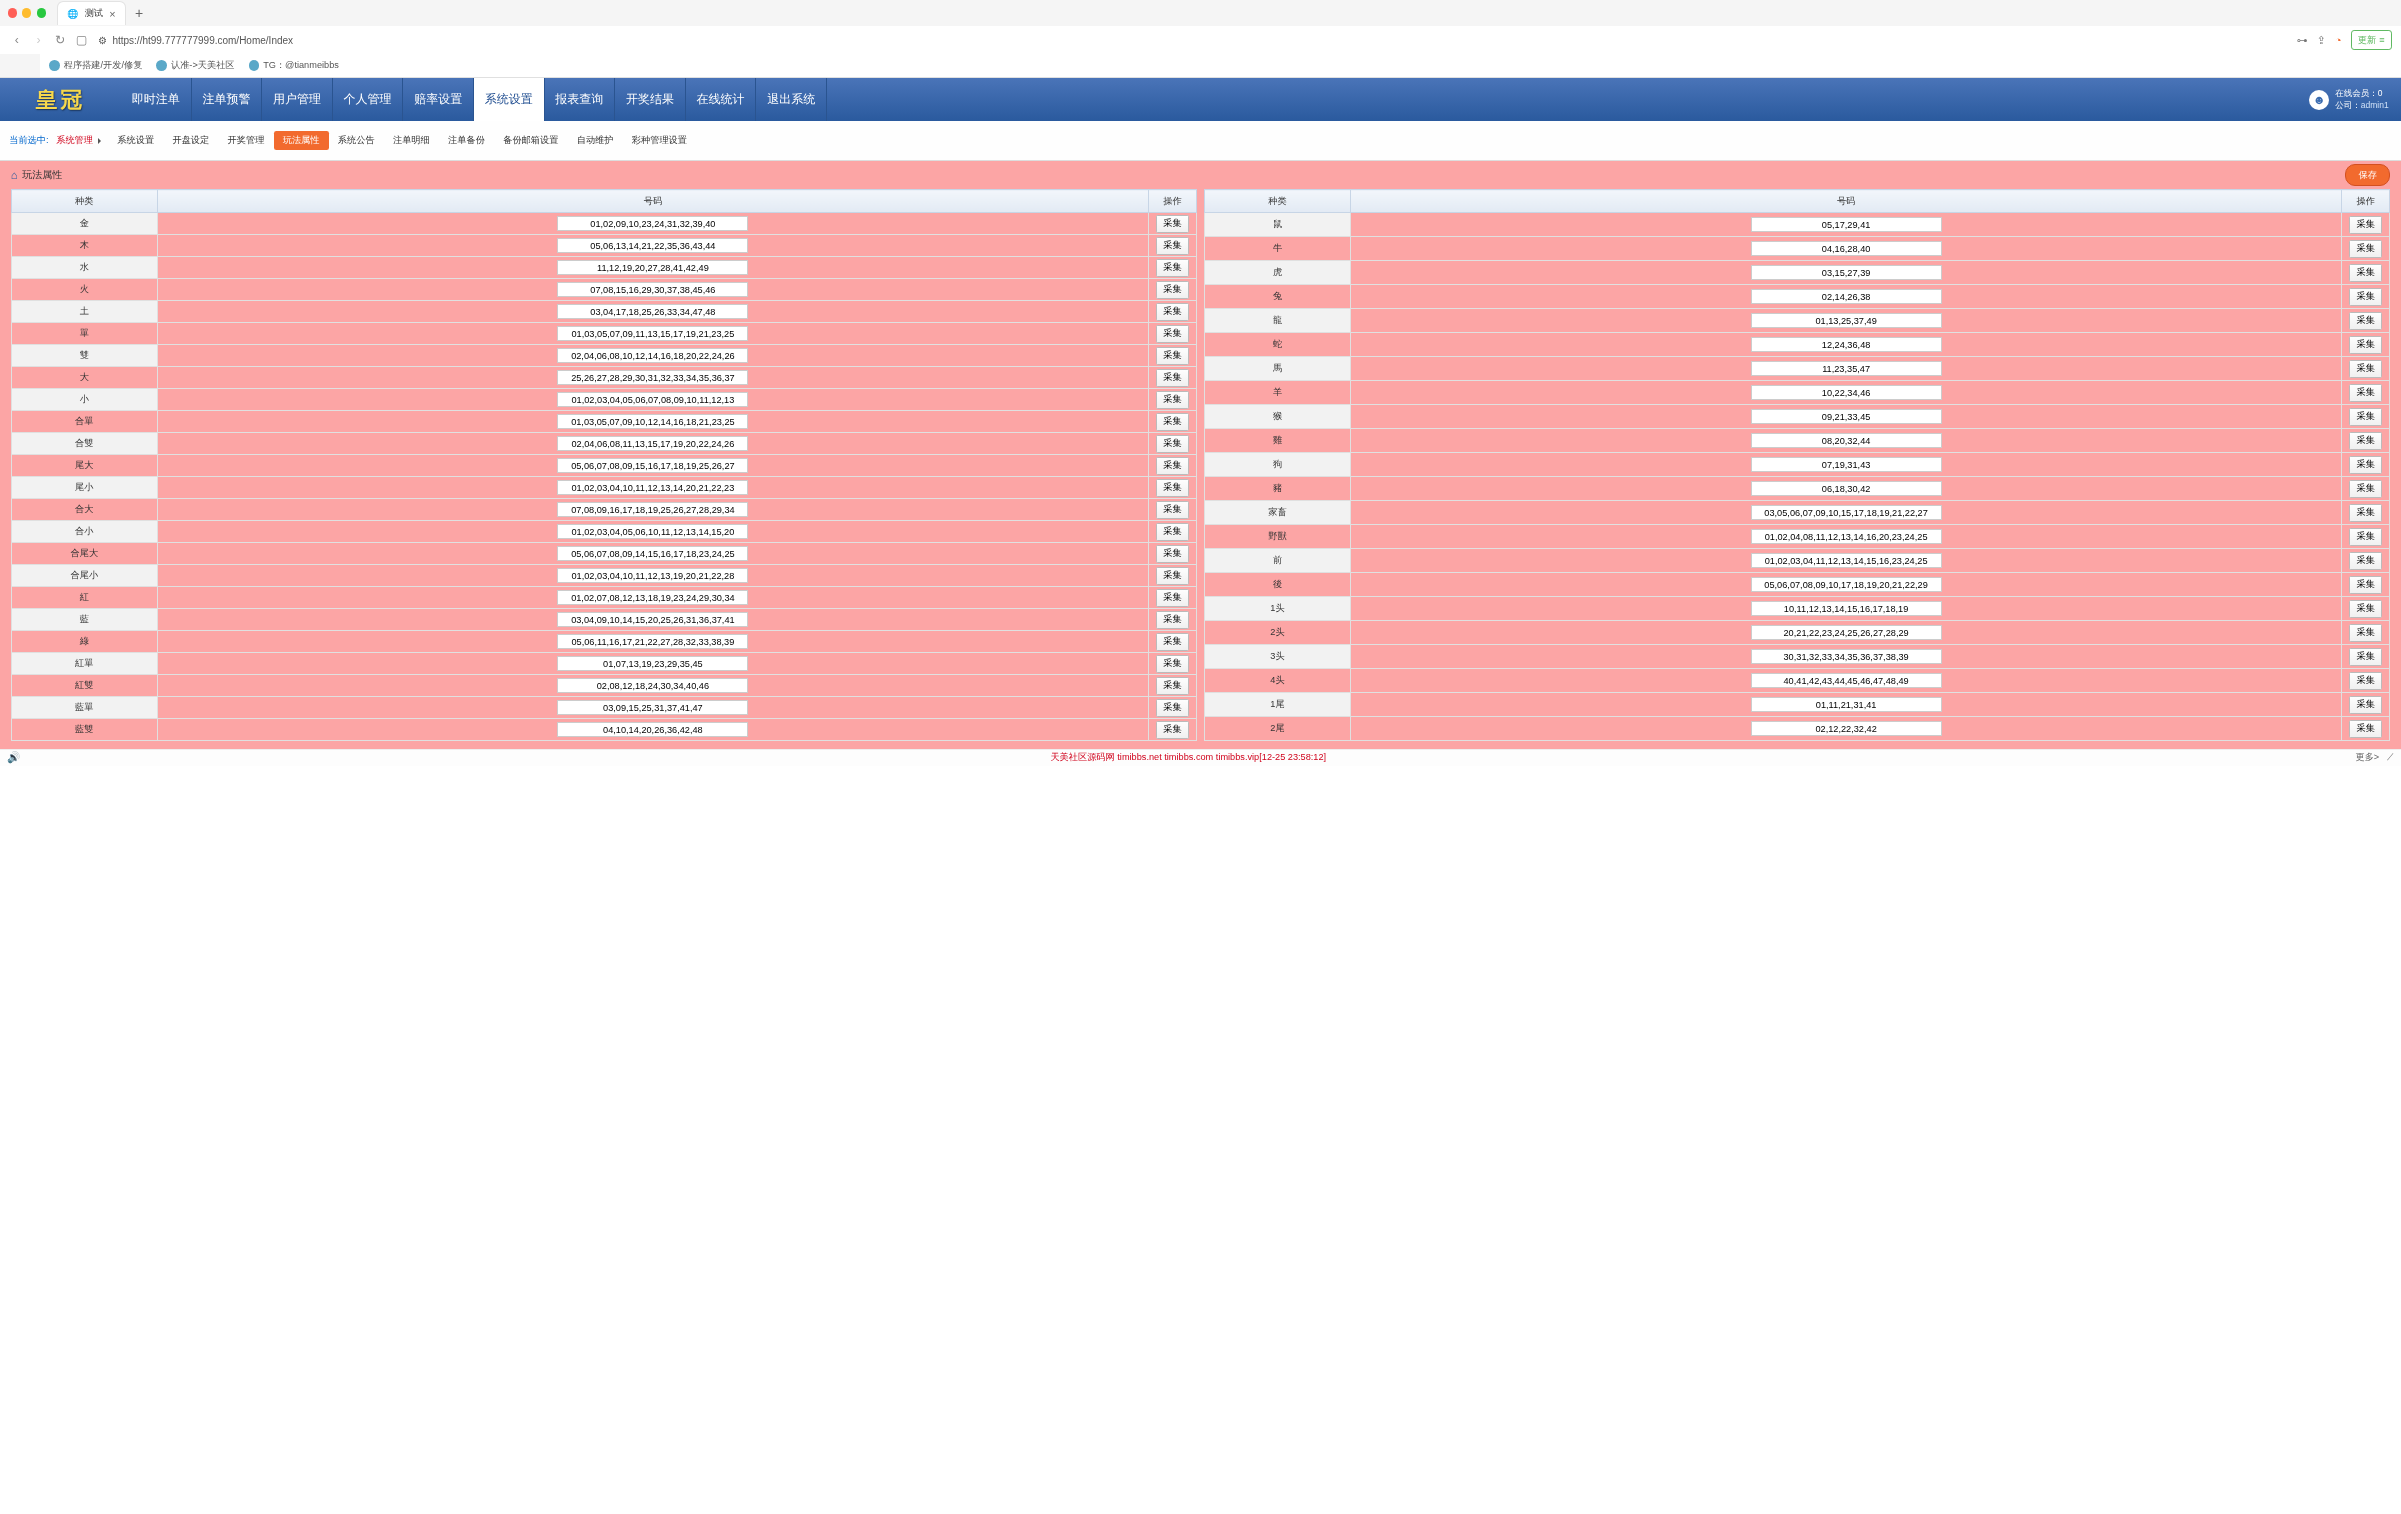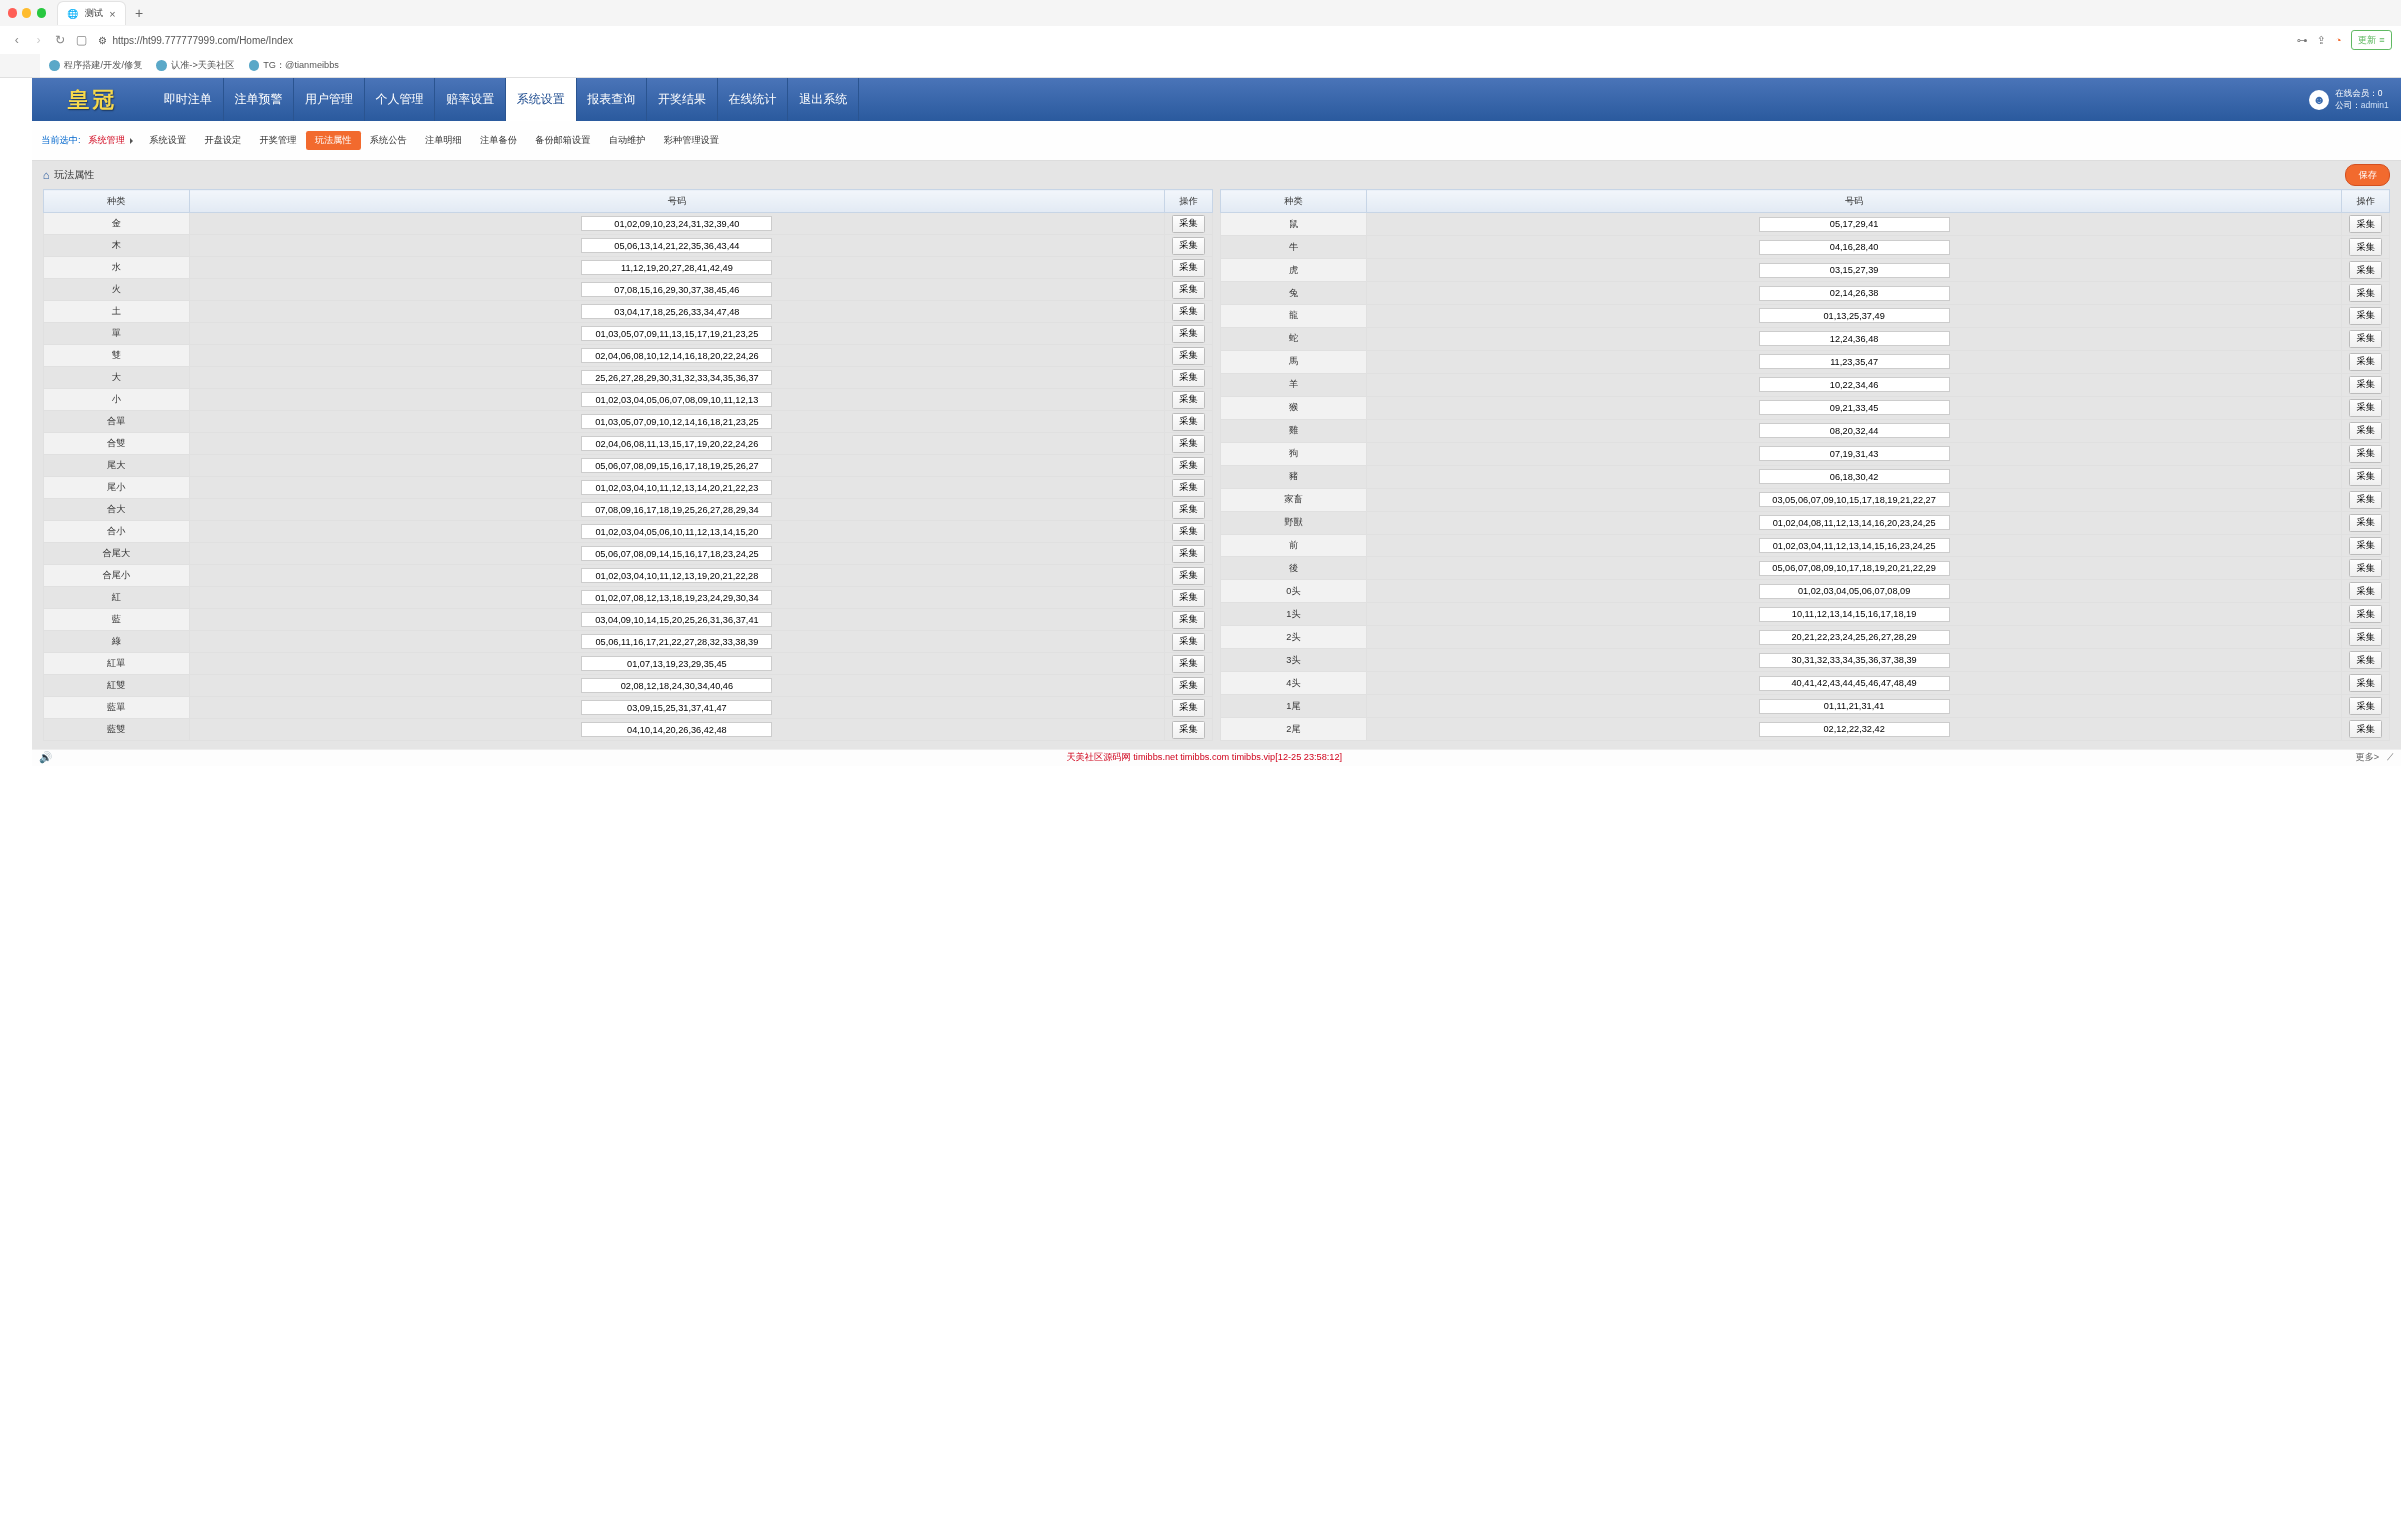--- a/index.html
+++ b/index.html
@@ -23,21 +23,21 @@
 .url-bar { display: flex; align-items: center; gap: 4.6px; flex: 1; color: #555; font-size: 10px; }
 .lock-icon { width: 10.8px; height: 10.8px; display: inline-flex; align-items: center; justify-content: center; }
 .toolbar-right { display: flex; gap: 9.2px; align-items: center; color: #777; font-size: 10.8px; }
 .update-btn { border: 0.8px solid #5fb962; color: #5fb962; padding: 2.3px 6.2px; border-radius: 3.1px; font-size: 9.2px; display: flex; align-items: center; gap: 3.1px; }
 
 .bookmarks { display: flex; align-items: center; height: 23px; padding: 0 9.2px; gap: 14px; background: #fff; color: #555; font-size: 9.2px; margin-left: 40px; }
 .bm-item { display: flex; align-items: center; gap: 3.8px; cursor: pointer; }
 .bm-icon { width: 10.8px; height: 10.8px; border-radius: 50%; background: #5aa8c8; }
 
 
-.app { background: #e5e5e5; margin-left: 32px; }
+.app { background: #fca5a5; }
 .app-header { background: linear-gradient(#4a74b8, #2a5a9e); height: 43px; display: flex; align-items: stretch; color: #fff; }
 .logo { width: 121px; display: flex; align-items: center; justify-content: center; font-size: 21.6px; font-weight: bold; color: #f7d94c; text-shadow: 0.8px 0.8px 1.5px rgba(0,0,0,0.5); letter-spacing: 3.1px; }
 .main-nav { display: flex; flex: 1; align-items: stretch; }
 .nav-item { display: flex; align-items: center; justify-content: center; padding: 0 10.8px; border-right: 0.8px solid #2a5490; font-size: 12px; cursor: pointer; white-space: nowrap; color: #fff; }
 .nav-item.active { background: #fff; color: #1d4b8f; }
 .user-panel { display: flex; align-items: center; padding: 0 12.3px; gap: 6.2px; font-size: 8.5px; }
 .avatar { width: 20px; height: 20px; border-radius: 50%; background: #fff; display: flex; align-items: center; justify-content: center; color: #3b6cb0; font-size: 12.3px; }
 .user-text { line-height: 1.4; }
 .user-text a { color: #cfe1f8; }
 
@@ -389,25 +389,20 @@
               <td class="kind-cell">前</td>
               <td><input class="cell-input" type="text" value="01,02,03,04,11,12,13,14,15,16,23,24,25" style=""></td>
               <td><button class="collect-btn">采集</button></td>
             </tr>
             <tr>
               <td class="kind-cell">後</td>
               <td><input class="cell-input" type="text" value="05,06,07,08,09,10,17,18,19,20,21,22,29" style=""></td>
               <td><button class="collect-btn">采集</button></td>
             </tr>
             <tr>
-              <td class="kind-cell">0头</td>
-              <td><input class="cell-input" type="text" value="01,02,03,04,05,06,07,08,09" style=""></td>
-              <td><button class="collect-btn">采集</button></td>
-            </tr>
-            <tr>
               <td class="kind-cell">1头</td>
               <td><input class="cell-input" type="text" value="10,11,12,13,14,15,16,17,18,19" style=""></td>
               <td><button class="collect-btn">采集</button></td>
             </tr>
             <tr>
               <td class="kind-cell">2头</td>
               <td><input class="cell-input" type="text" value="20,21,22,23,24,25,26,27,28,29" style=""></td>
               <td><button class="collect-btn">采集</button></td>
             </tr>
             <tr>

